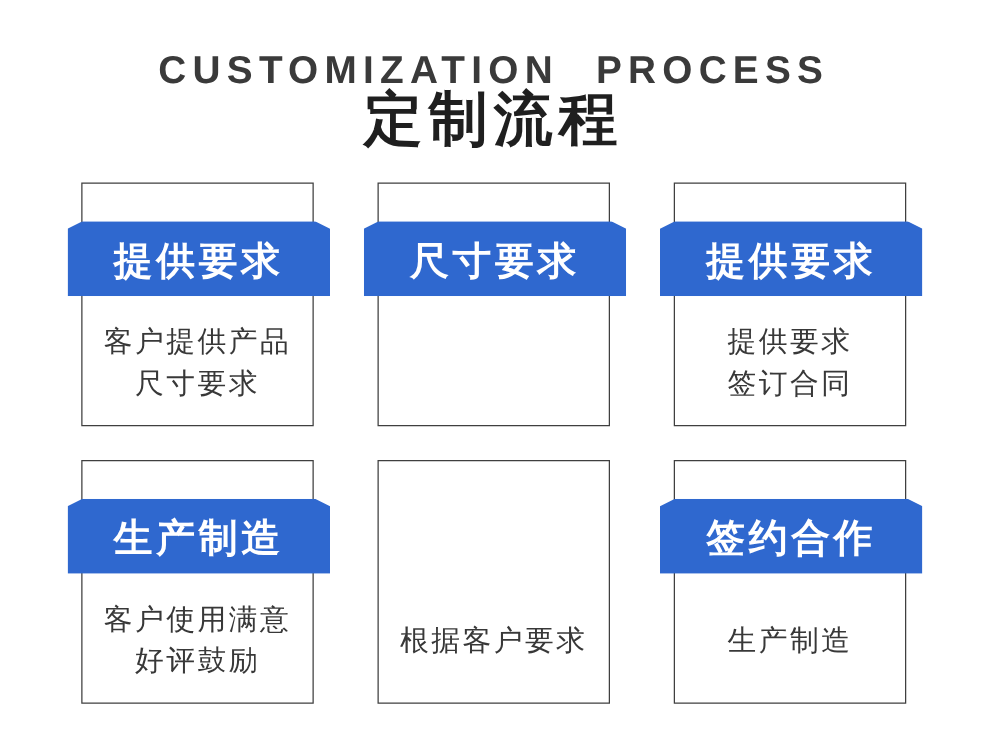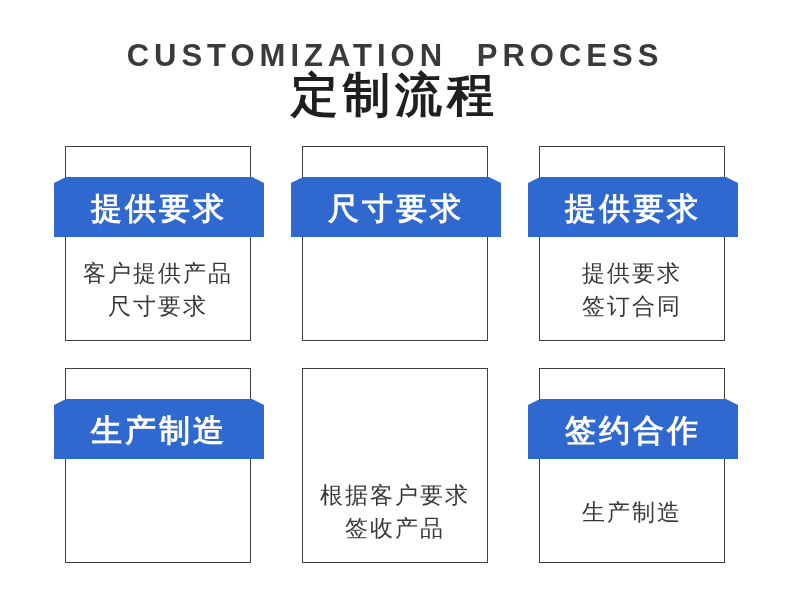--- a/index.html
+++ b/index.html
@@ -129,26 +129,29 @@
     <div class="desc">
       <span>提供要求</span>
       <span>签订合同</span>
     </div>
   </div>
 
   <div class="card">
     <div class="ribbon">
       <span class="ribbon-label">生产制造</span>
     </div>
+    <div class="desc">
+      <span>客户使用满意</span>
+      <span>好评鼓励</span>
+    </div>
   </div>
 
   <div class="card">
     <div class="desc">
       <span>根据客户要求</span>
-      <span>签收产品</span>
     </div>
   </div>
 
   <div class="card">
     <div class="ribbon">
       <span class="ribbon-label">签约合作</span>
     </div>
     <div class="desc">
       <span>生产制造</span>
     </div>

